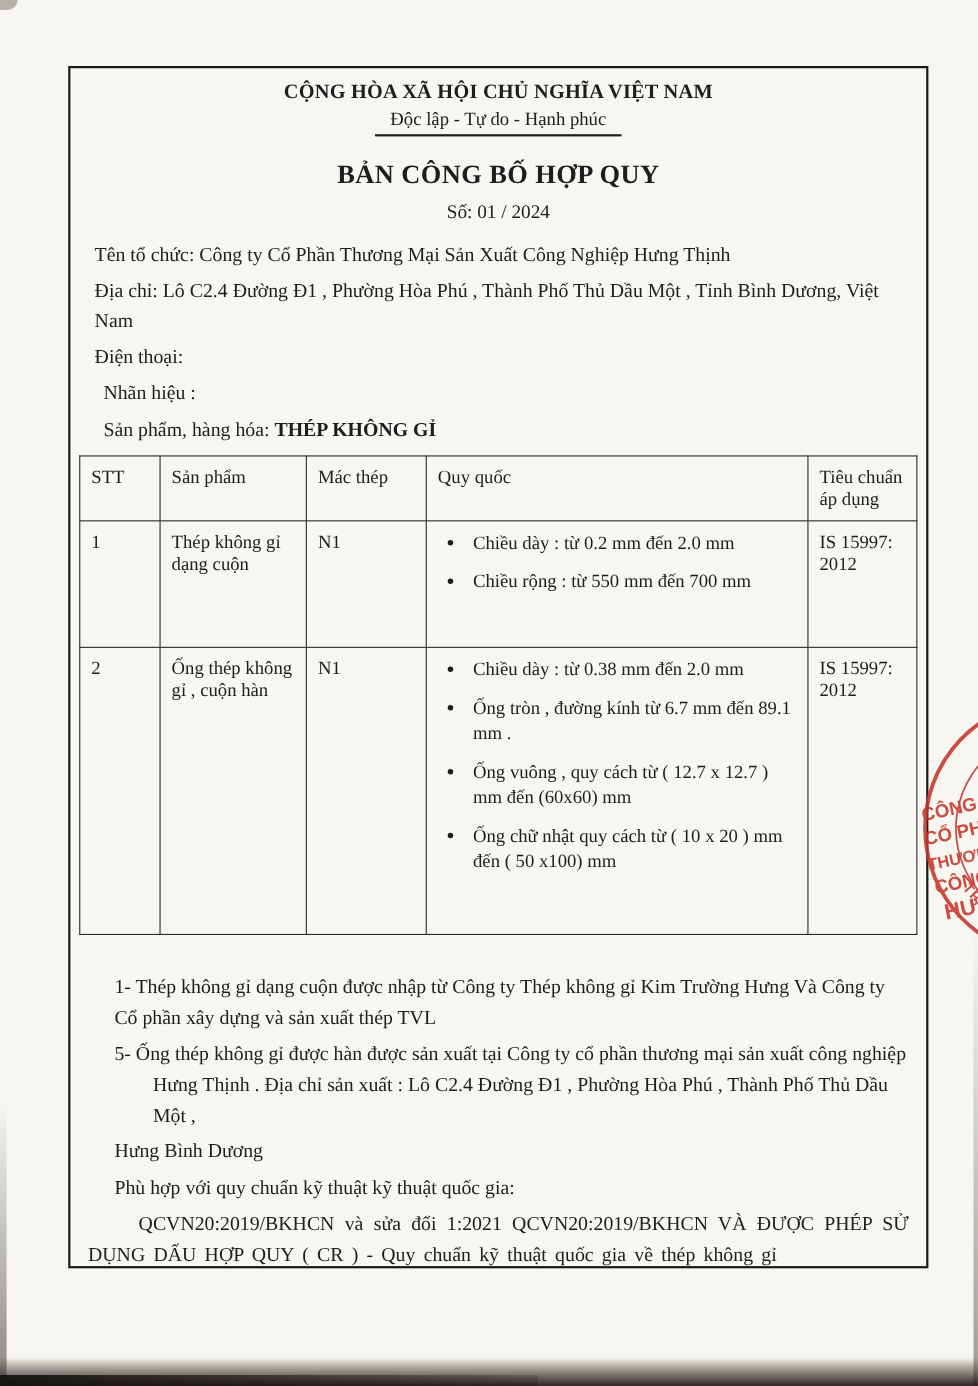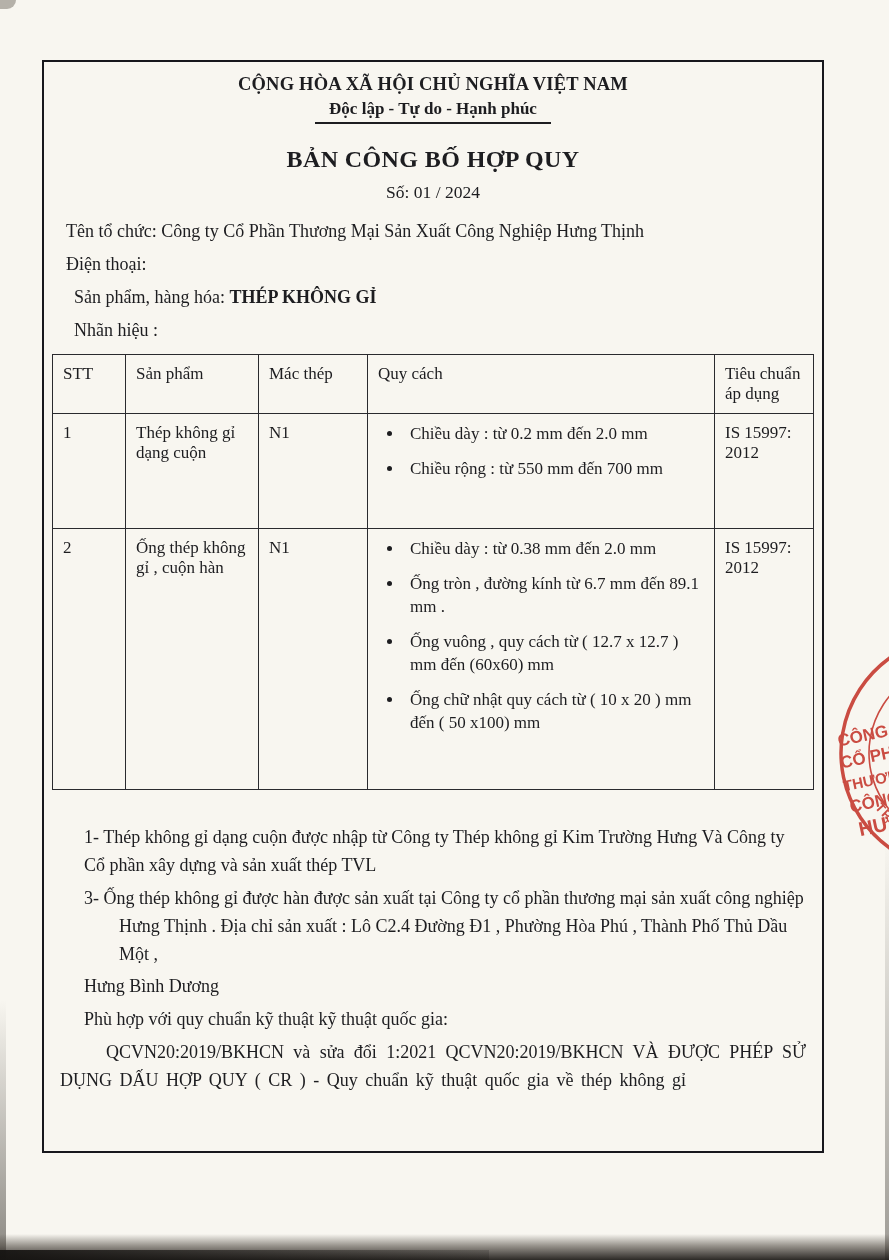--- a/index.html
+++ b/index.html
@@ -3,29 +3,29 @@
 <meta charset="utf-8">
 <style>
   html,body{margin:0;padding:0;}
   .page{
     position:relative; width:889px; height:1260px; overflow:hidden;
     background:#f8f6f0;
     font-family:"Liberation Serif","DejaVu Serif",serif;
     color:#1d1d20;
   }
   .frame{
-    position:absolute; left:42px; top:60px; width:782px; height:1093px;
+    position:absolute; left:62px; top:60px; width:782px; height:1093px;
     border:2px solid #17171c; box-sizing:border-box;
     padding:12px 8px 0 8px;
     background:transparent;
   }
   .center{text-align:center;}
   .nat-country{font-size:18.5px; font-weight:bold; letter-spacing:0.2px;}
   .nat-motto{
-    display:inline-block; font-size:17px; font-weight:bold;
+    display:inline-block; font-size:17px; font-weight:normal;
     border-bottom:2px solid #1d1d20; padding:1px 14px 3px 14px; margin-top:3px;
   }
   .doc-title{font-size:24px; font-weight:bold; margin-top:22px; letter-spacing:0.4px;}
   .doc-number{font-size:17.5px; margin-top:9px;}
   .para{font-size:18px; line-height:1.5; margin:6px 8px 0 14px;}
   .para.first{margin-top:15px;}
   .para.indent{margin-left:22px;}
   .bold{font-weight:bold;}
   table.product{
     width:100%; border-collapse:collapse; margin-top:10px; table-layout:fixed;padding-left:45px;
@@ -81,31 +81,32 @@
   <div class="frame">
 
     <div class="center">
       <div class="nat-country">CỘNG HÒA XÃ HỘI CHỦ NGHĨA VIỆT NAM</div>
       <div><span class="nat-motto">Độc lập - Tự do - Hạnh phúc</span></div>
       <div class="doc-title">BẢN CÔNG BỐ HỢP QUY</div>
       <div class="doc-number">Số: 01 / 2024</div>
     </div>
 
     <div class="para first">Tên tổ chức: Công ty Cổ Phần Thương Mại Sản Xuất Công Nghiệp Hưng Thịnh</div>
+    <div class="para">Địa chỉ: Lô C2.4 Đường Đ1 , Phường Hòa Phú , Thành Phố Thủ Dầu Một , Tỉnh Bình Dương, Việt Nam</div>
     <div class="para">Điện thoại:</div>
+    <div class="para indent">Nhãn hiệu :</div>
     <div class="para indent"><span>Sản phẩm, hàng hóa: </span><span class="bold">THÉP KHÔNG GỈ</span></div>
-    <div class="para indent">Nhãn hiệu :</div>
 
     <table class="product">
       <thead>
         <tr>
           <th class="c-stt">STT</th>
           <th class="c-sp">Sản phẩm</th>
           <th class="c-mt">Mác thép</th>
-          <th class="c-qc">Quy cách</th>
+          <th class="c-qc">Quy quốc</th>
           <th>Tiêu chuẩn áp dụng</th>
         </tr>
       </thead>
       <tbody>
         <tr class="r1">
           <td class="stt">1</td>
           <td class="sp">Thép không gỉ dạng cuộn</td>
           <td class="mt">N1</td>
           <td>
             <ul class="spec">
@@ -127,21 +128,21 @@
               <li>Ống chữ nhật quy cách từ ( 10 x 20 ) mm đến ( 50 x100) mm</li>
             </ul>
           </td>
           <td>IS 15997: 2012</td>
         </tr>
       </tbody>
     </table>
 
     <div class="notes">
       <div class="note1">1-  Thép không gỉ dạng cuộn được nhập từ Công ty Thép không gỉ Kim Trường Hưng Và Công ty Cổ phần xây dựng và sản xuất thép TVL</div>
-      <div class="note2">3-  Ống thép không gỉ được hàn được sản xuất tại Công ty cổ phần thương mại sản xuất công nghiệp Hưng Thịnh . Địa chỉ sản xuất : Lô C2.4 Đường Đ1 , Phường Hòa Phú , Thành Phố Thủ Dầu Một ,</div>
+      <div class="note2">5-  Ống thép không gỉ được hàn được sản xuất tại Công ty cổ phần thương mại sản xuất công nghiệp Hưng Thịnh . Địa chỉ sản xuất : Lô C2.4 Đường Đ1 , Phường Hòa Phú , Thành Phố Thủ Dầu Một ,</div>
       <div class="note-region">Hưng Bình Dương</div>
       <div class="conform-intro">Phù hợp với quy chuẩn kỹ thuật kỹ thuật quốc gia:</div>
       <div class="conform-detail">QCVN20:2019/BKHCN và sửa đổi 1:2021 QCVN20:2019/BKHCN VÀ ĐƯỢC PHÉP SỬ DỤNG DẤU HỢP QUY ( CR ) -  Quy chuẩn kỹ thuật quốc gia về thép không gỉ</div>
     </div>
 
   </div>
 
   <svg class="stamp" viewBox="0 0 250 250" aria-hidden="true">
     <defs>
       <path id="seal-left-arc" d="M 44 207 A 106 106 0 0 0 44 43" fill="none"></path>

